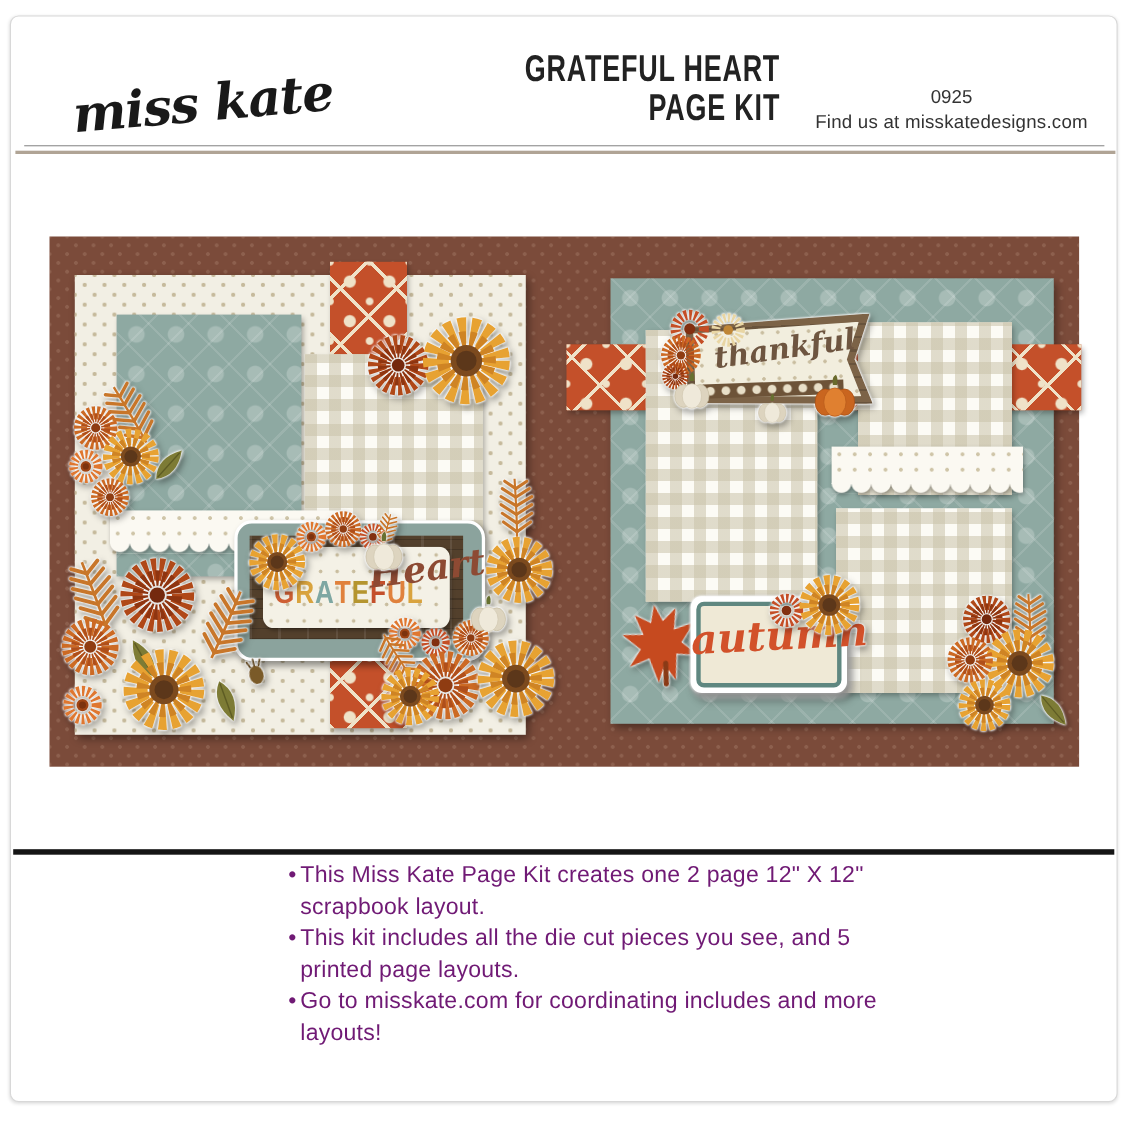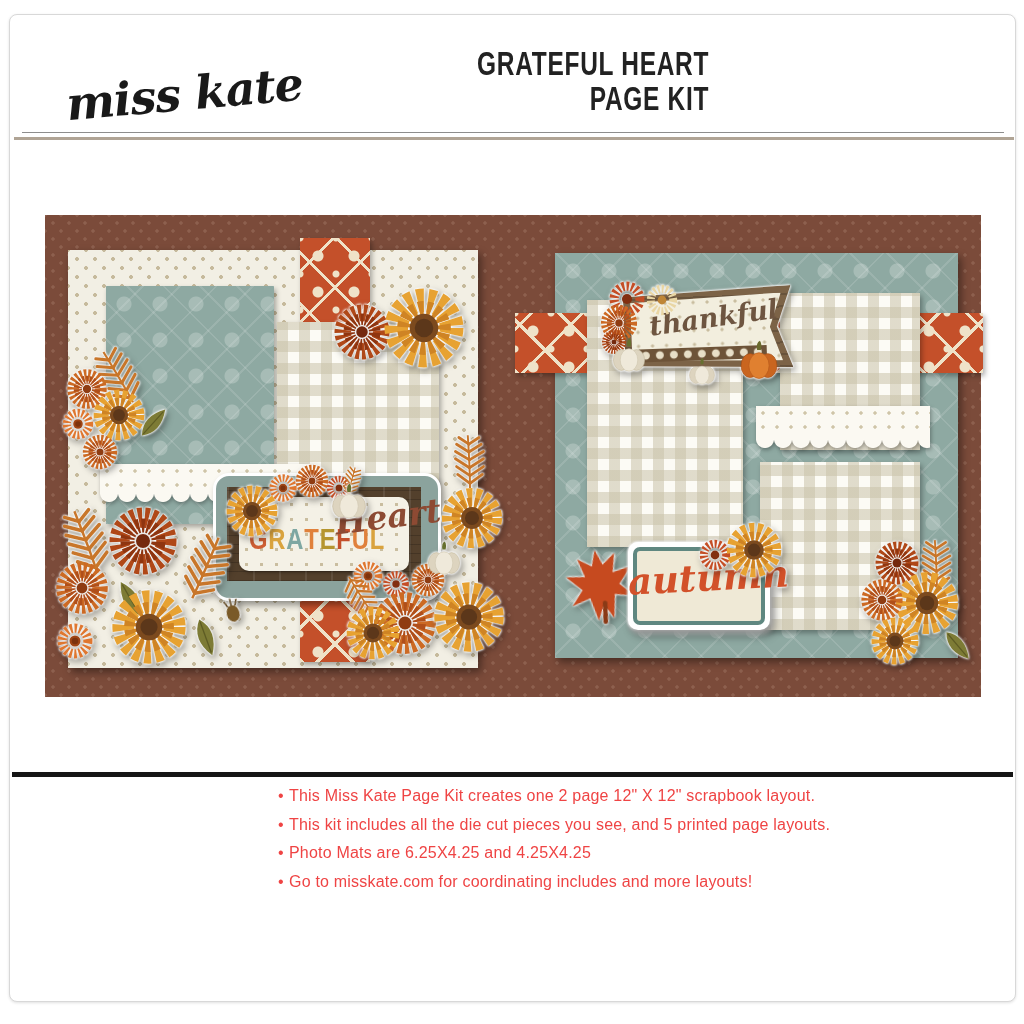--- a/index.html
+++ b/index.html
@@ -86,21 +86,21 @@
        color:#6e5540;transform:rotate(-6deg);}
   
   #alabel{position:absolute;left:583px;top:327px;width:142px;height:88px;background:#fff;border-radius:10px;
        box-shadow:2px 3px 5px rgba(0,0,0,.4);}
   #alabel-in{position:absolute;left:5px;top:5px;right:5px;bottom:5px;border:4px solid #5f8780;border-radius:7px;
        background:#efe9d6;}
   #autumn-text{position:absolute;left:0;right:0;top:14px;text-align:center;font-size:37px;color:#d2512a;
        transform:rotate(-3deg);}
   
   .black-rule{position:absolute;left:12px;top:772px;width:1001px;height:5px;background:#151515;}
-  #notes{position:absolute;left:278px;top:782px;width:560px;color:#ef4444;font-size:16px;}
+  #notes{position:absolute;left:262px;top:782px;width:560px;color:#701a75;font-size:21px;}
   .note{position:relative;padding-left:11px;line-height:28.5px;letter-spacing:.2px;}
   .note::before{content:"\2022";position:absolute;left:0;top:0;}
 </style>
 </head>
 <body>
 
 <svg width="0" height="0" style="position:absolute" aria-hidden="true">
   <defs>
     <symbol id="sunflower" viewBox="0 0 100 100">
       <circle cx="50" cy="50" r="33" fill="none" stroke="#e7a232" stroke-width="28" stroke-dasharray="7.5 4.8"></circle>
@@ -180,20 +180,24 @@
 </svg>
 
 <div id="stage">
   <div id="card"></div>
 
   <div id="brand">miss kate</div>
   <div id="title">
     <span class="tline">GRATEFUL HEART</span>
     <span class="tline">PAGE KIT</span>
   </div>
+  <div id="hdr-right">
+    <div class="code">0925</div>
+    <div class="findus">Find us at misskatedesigns.com</div>
+  </div>
   <div class="rule1"></div>
   <div class="rule2"></div>
 
   <div id="art">
 
     <div class="page dot-cream" style="left:23px;top:35px;width:410px;height:418px;"></div>
     <div class="mat damask" style="left:61px;top:71px;width:168px;height:238px;"></div>
     <div class="mat tile-red" style="left:255px;top:23px;width:70px;height:424px;"></div>
     <div class="mat gingham" style="left:232px;top:107px;width:162px;height:162px;"></div>
     <div class="scallop" style="left:55px;top:249px;width:213px;height:30px;"></div>
@@ -403,16 +407,15 @@
       <svg class="fl" style="left:80px;top:94px;width:40px;height:40px;transform:rotate(140deg)">
           <use href="#leafo"></use>
         </svg>
     </div>
   </div>
 
   <div class="black-rule"></div>
   <div id="notes">
     <div class="note">This Miss Kate Page Kit creates one 2 page 12" X 12" scrapbook layout.</div>
     <div class="note">This kit includes all the die cut pieces you see, and 5 printed page layouts.</div>
-    <div class="note">Photo Mats are 6.25X4.25 and 4.25X4.25</div>
     <div class="note">Go to misskate.com for coordinating includes and more layouts!</div>
   </div>
 </div>
 
 </body></html>

